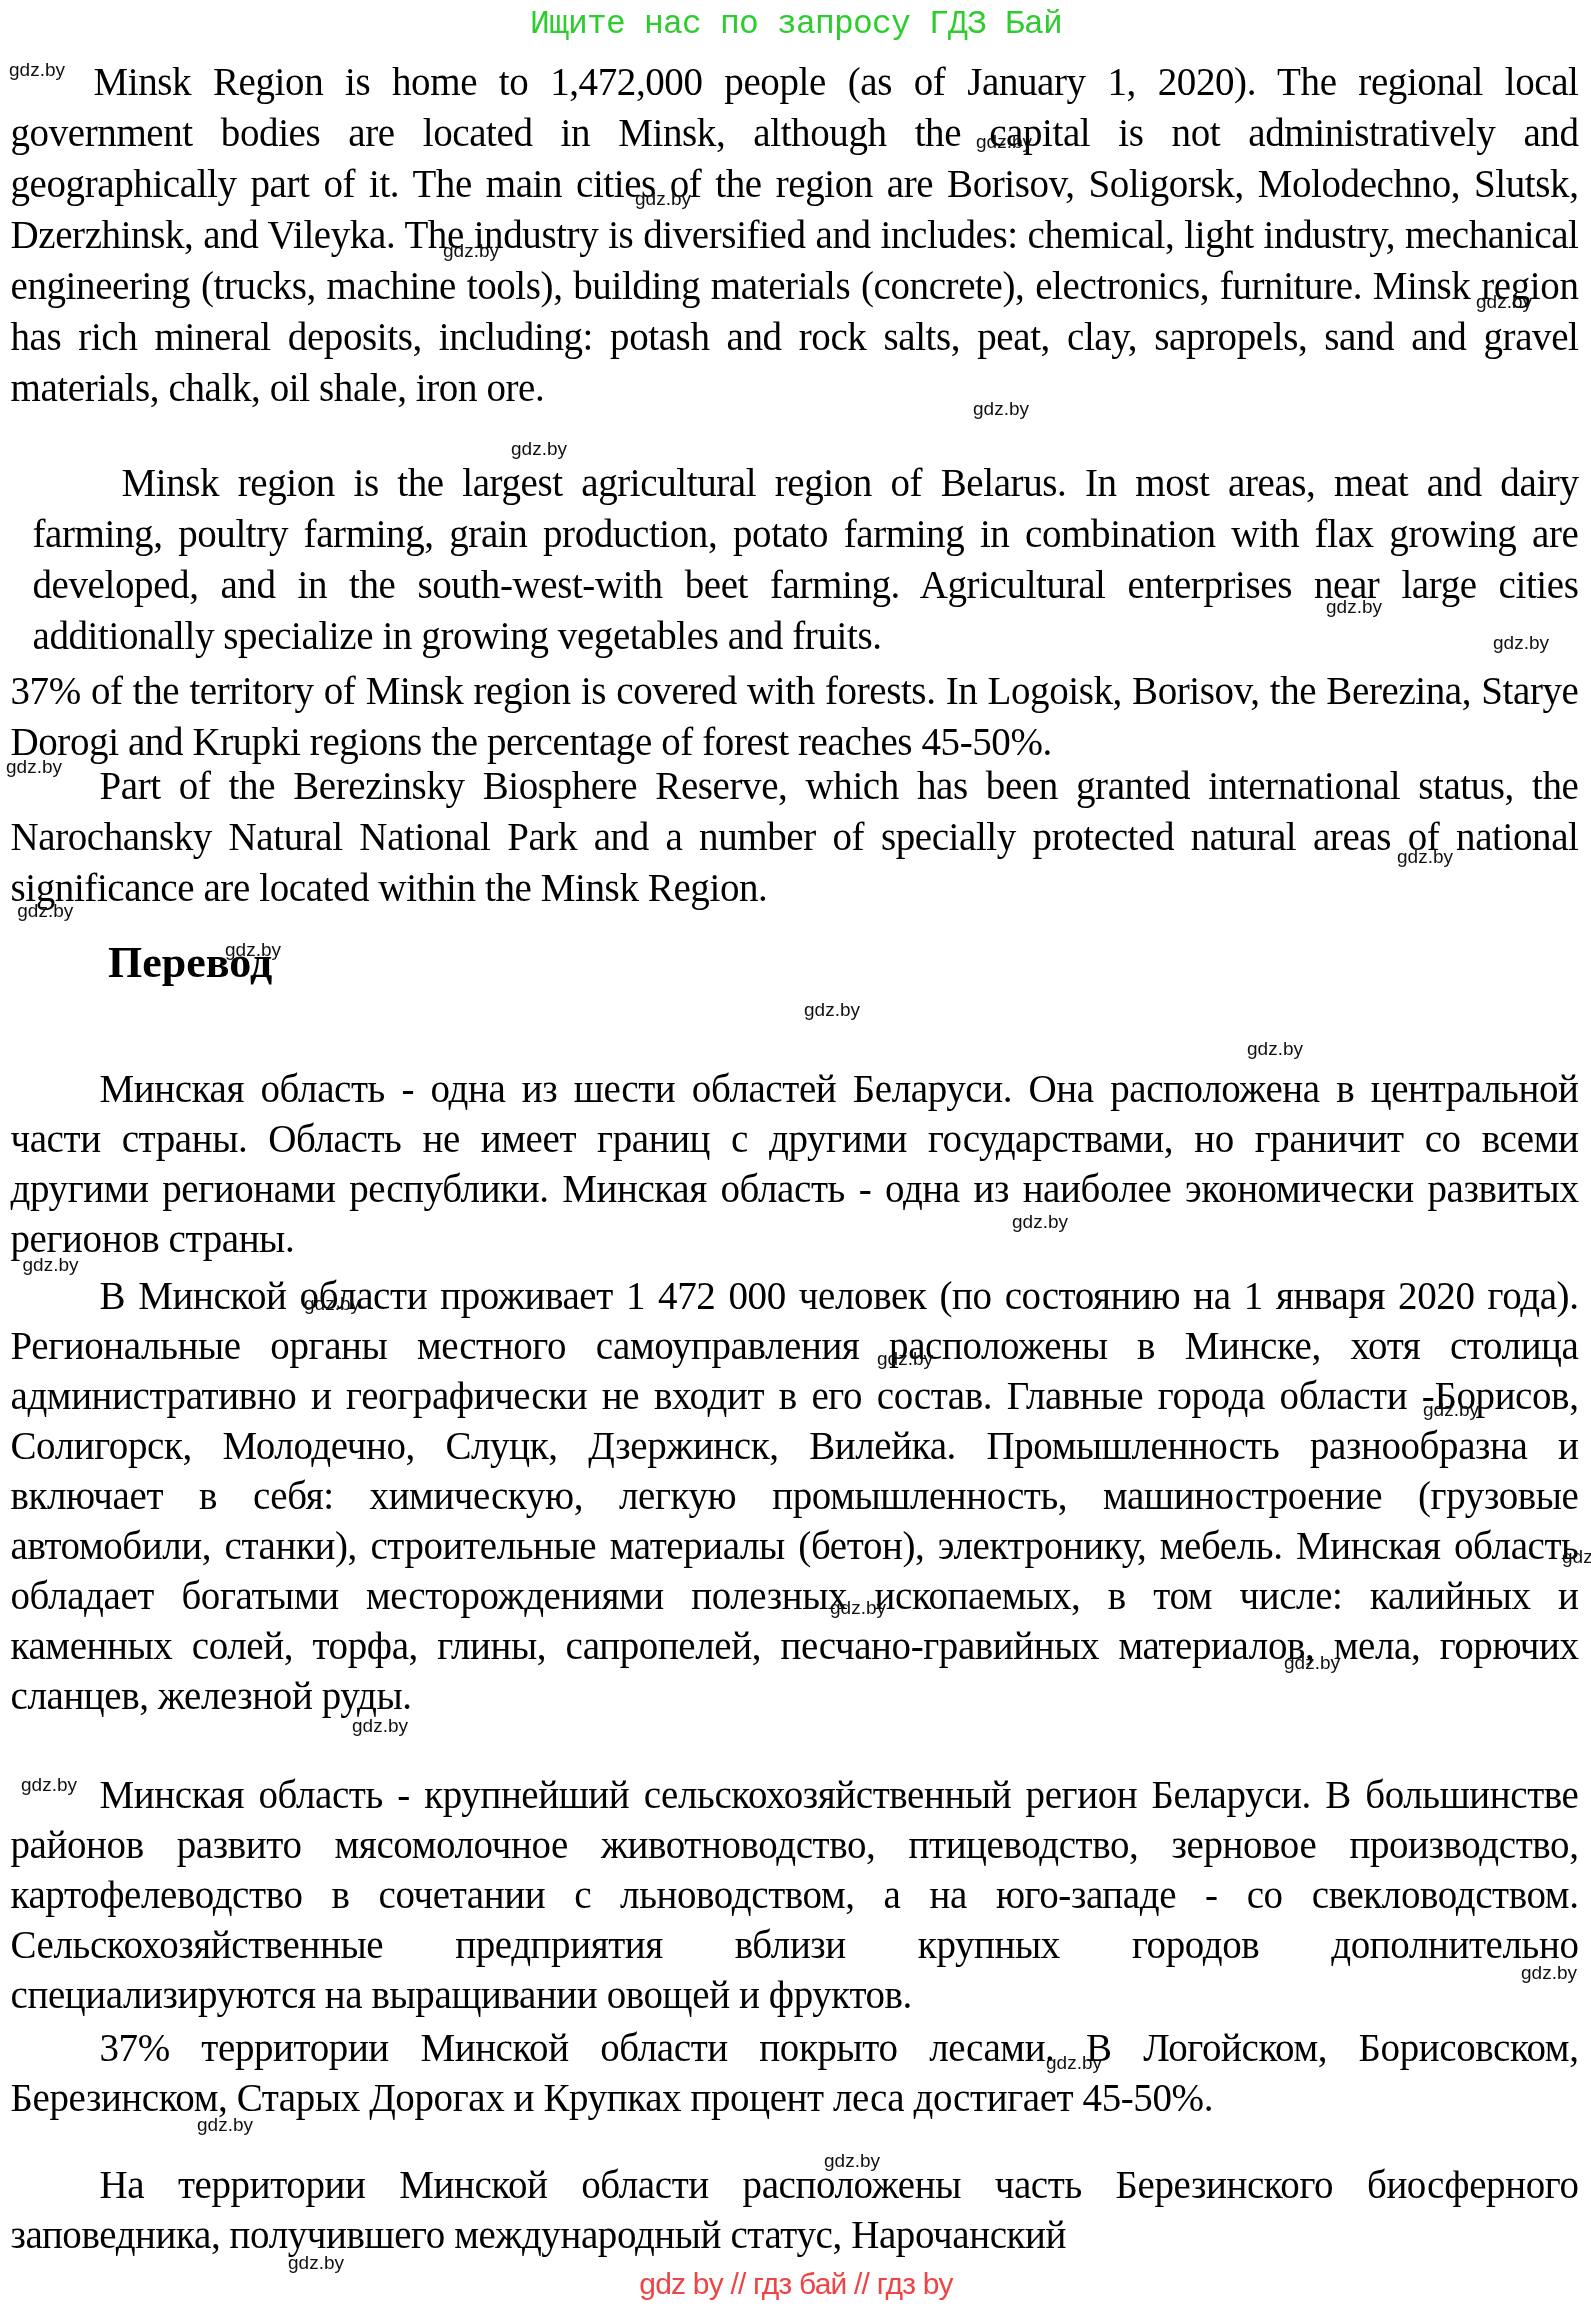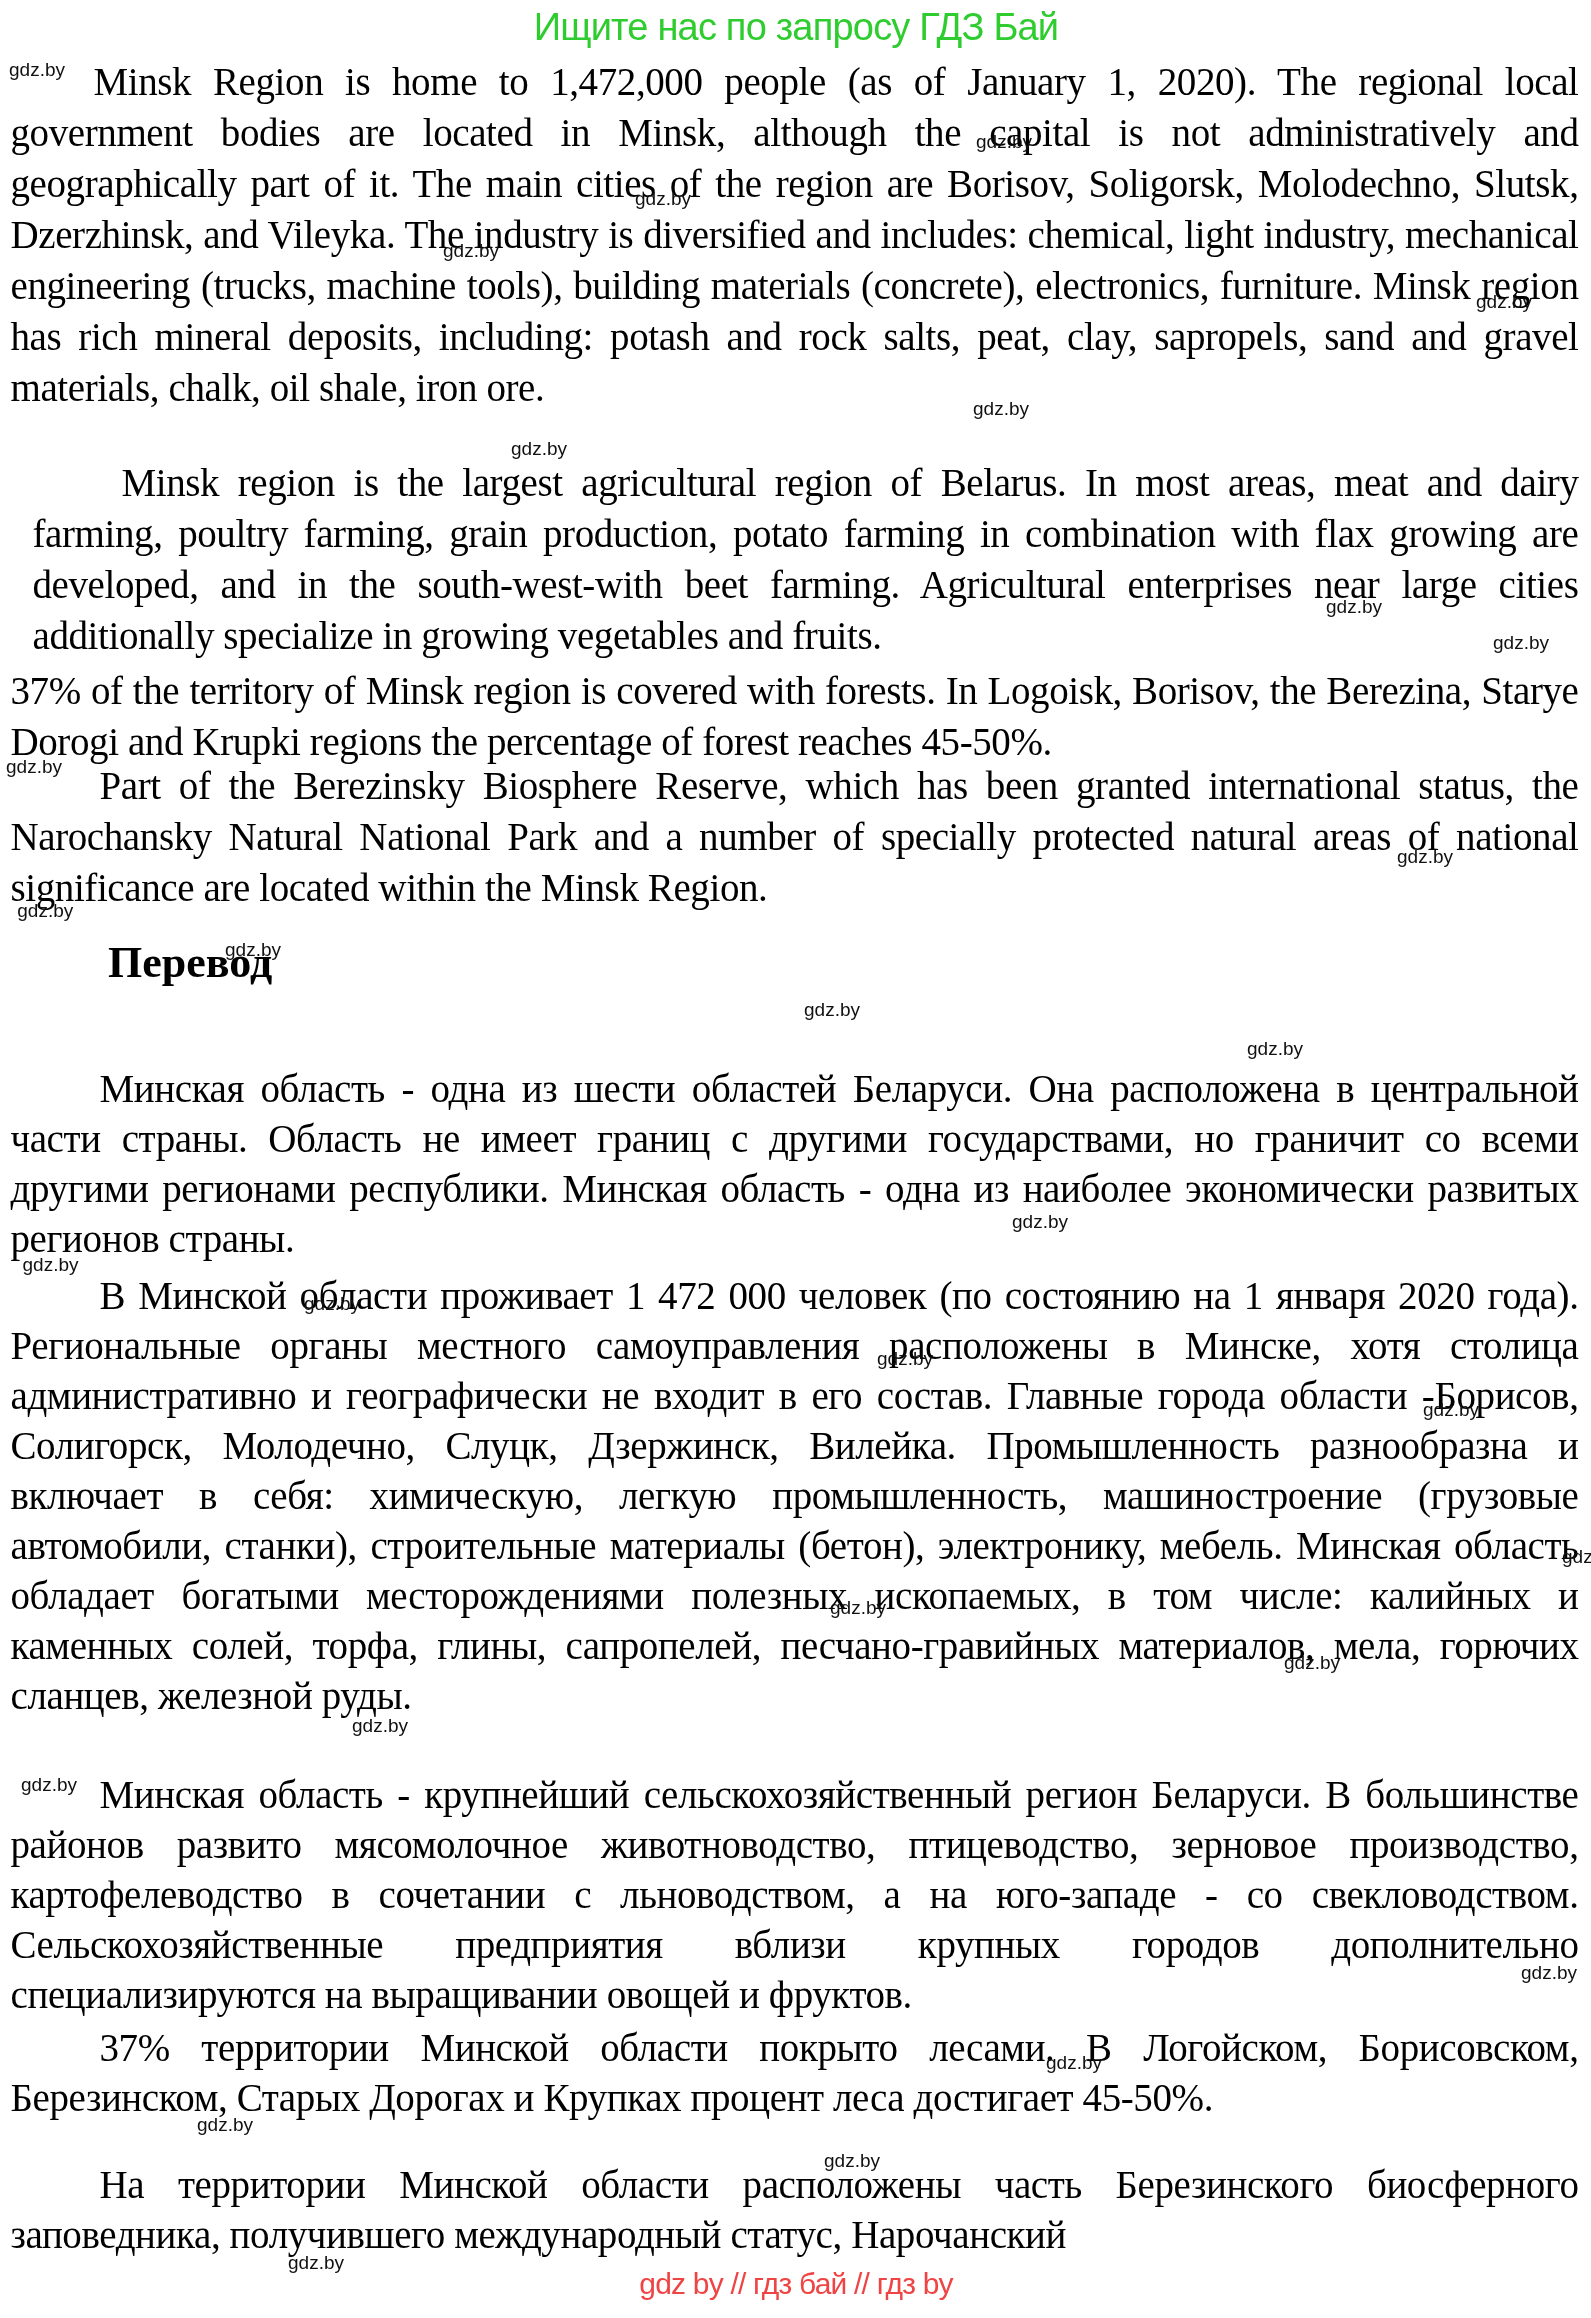--- a/index.html
+++ b/index.html
@@ -9,22 +9,22 @@
     height: 2319px;
     background: #ffffff;
     overflow: hidden;
     font-family: "Liberation Serif", "DejaVu Serif", serif;
     color: #000000;
   }
   .promo {
     position: absolute;
     top: 6px; left: 0; width: 100%;
     text-align: center;
-    font-family: Liberation Sans, sans-serif;
-    font-size: 38px;
+    font-family: Liberation Mono, monospace;
+    font-size: 33px;
     letter-spacing: -0.8px;
   }
   .para {
     position: absolute;
     left: 10.5px; right: 13.5px;
     margin: 0;
     text-align: justify;
     font-size: 39px;
     line-height: 51px;
     letter-spacing: -0.4px;

